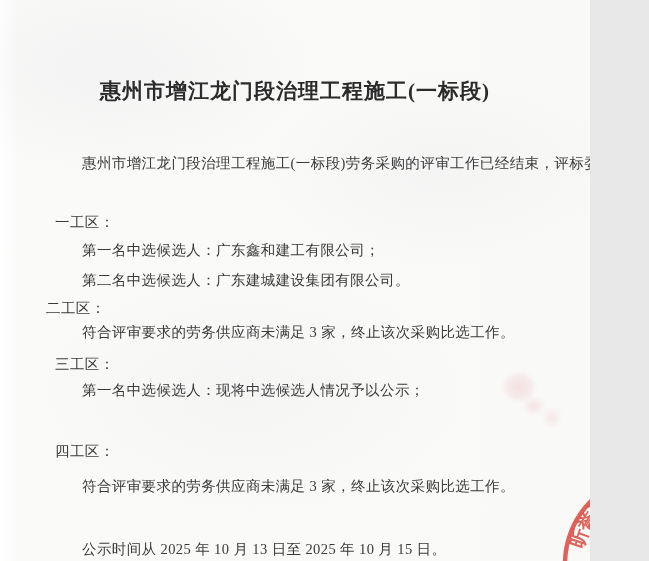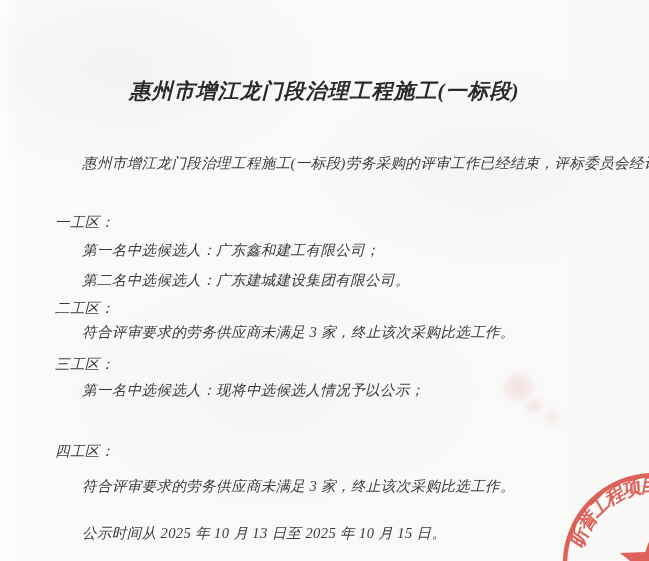--- a/index.html
+++ b/index.html
@@ -1,27 +1,26 @@
 <!DOCTYPE html>
 <html><head>
 <meta charset="utf-8">
 <style>
   html,body{margin:0;padding:0;background:#e8e8e8;}
   .paper{
     position:relative;
-    width:649px;height:561px;
+    width:590px;height:561px;
     overflow:hidden;
     background:
       radial-gradient(ellipse 300px 160px at 18% 12%, rgba(210,212,214,0.18), rgba(210,212,214,0) 70%),
       radial-gradient(ellipse 260px 140px at 75% 30%, rgba(208,210,212,0.12), rgba(208,210,212,0) 70%),
       radial-gradient(ellipse 320px 180px at 40% 70%, rgba(205,207,209,0.10), rgba(205,207,209,0) 70%),
       linear-gradient(90deg, #ffffff 0%, #fafaf9 3%, #f9f9f8 100%);
     font-family:"Liberation Serif","DejaVu Serif",serif;
     color:#3a3a3a;
-    font-style:italic;
   }
   .line{
     position:absolute;
     white-space:nowrap;
     font-size:14.5px;
     line-height:19px;
     letter-spacing:0.4px;
     color:#3a3a3a;
   }
   .title{
@@ -33,28 +32,28 @@
     letter-spacing:1px;
     color:#2b2b2b;
   }
   .l-title1{top:79px;}
   .l-title2{top:114px;}
   .l-intro1{left:82px;top:154px;}
   .l-intro2{left:55px;top:184px;}
   .l-z1h{left:55px;top:213px;}
   .l-z1a{left:82px;top:241px;}
   .l-z1b{left:82px;top:271px;}
-  .l-z2h{left:55px;top:299px;}
+  .l-z2h{left:46px;top:299px;}
   .l-z2n{left:82px;top:323px;}
   .l-z3h{left:55px;top:355px;}
   .l-z3a{left:82px;top:381px;}
   .l-z3b{left:82px;top:411px;}
   .l-z4h{left:55px;top:442px;text-align:center;}
   .l-z4n{left:82px;top:477px;}
-  .l-date{left:82px;top:524px;}
+  .l-date{left:82px;top:540px;}
 
   .stamp-svg{
     position:absolute;
     left:544px;top:454px;
     width:220px;height:220px;
     opacity:0.92;
   }
   .stamp-arc-char{
     font-family:"Liberation Serif","DejaVu Serif",serif;
     font-size:19px;

